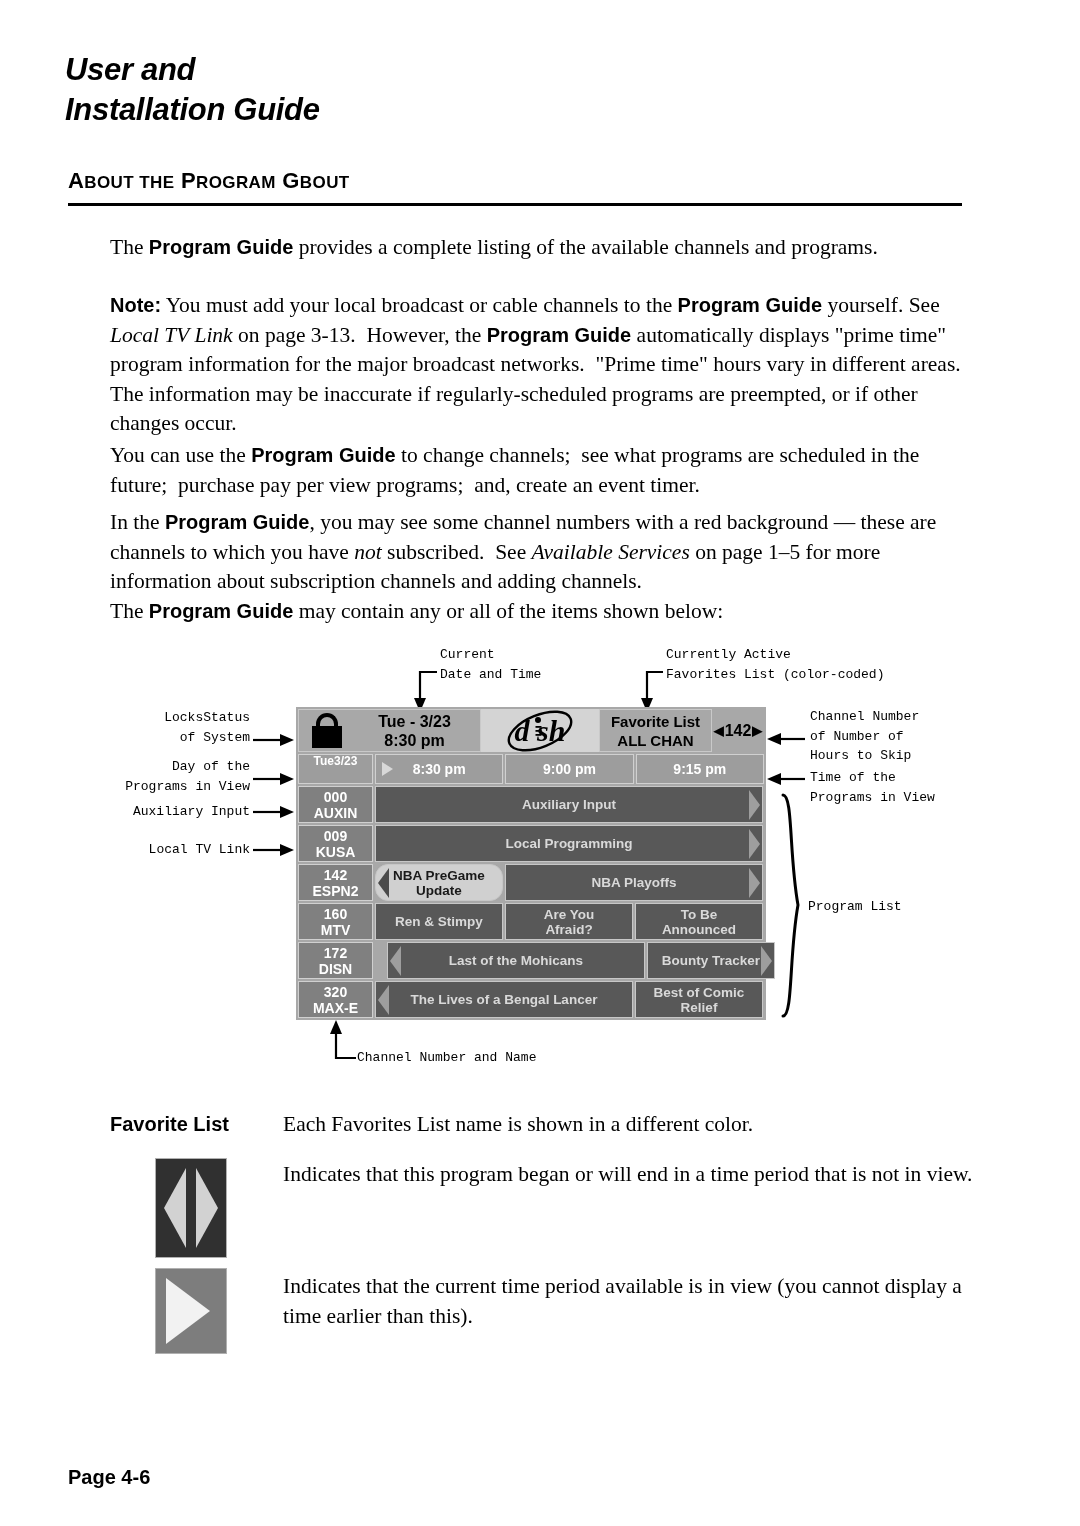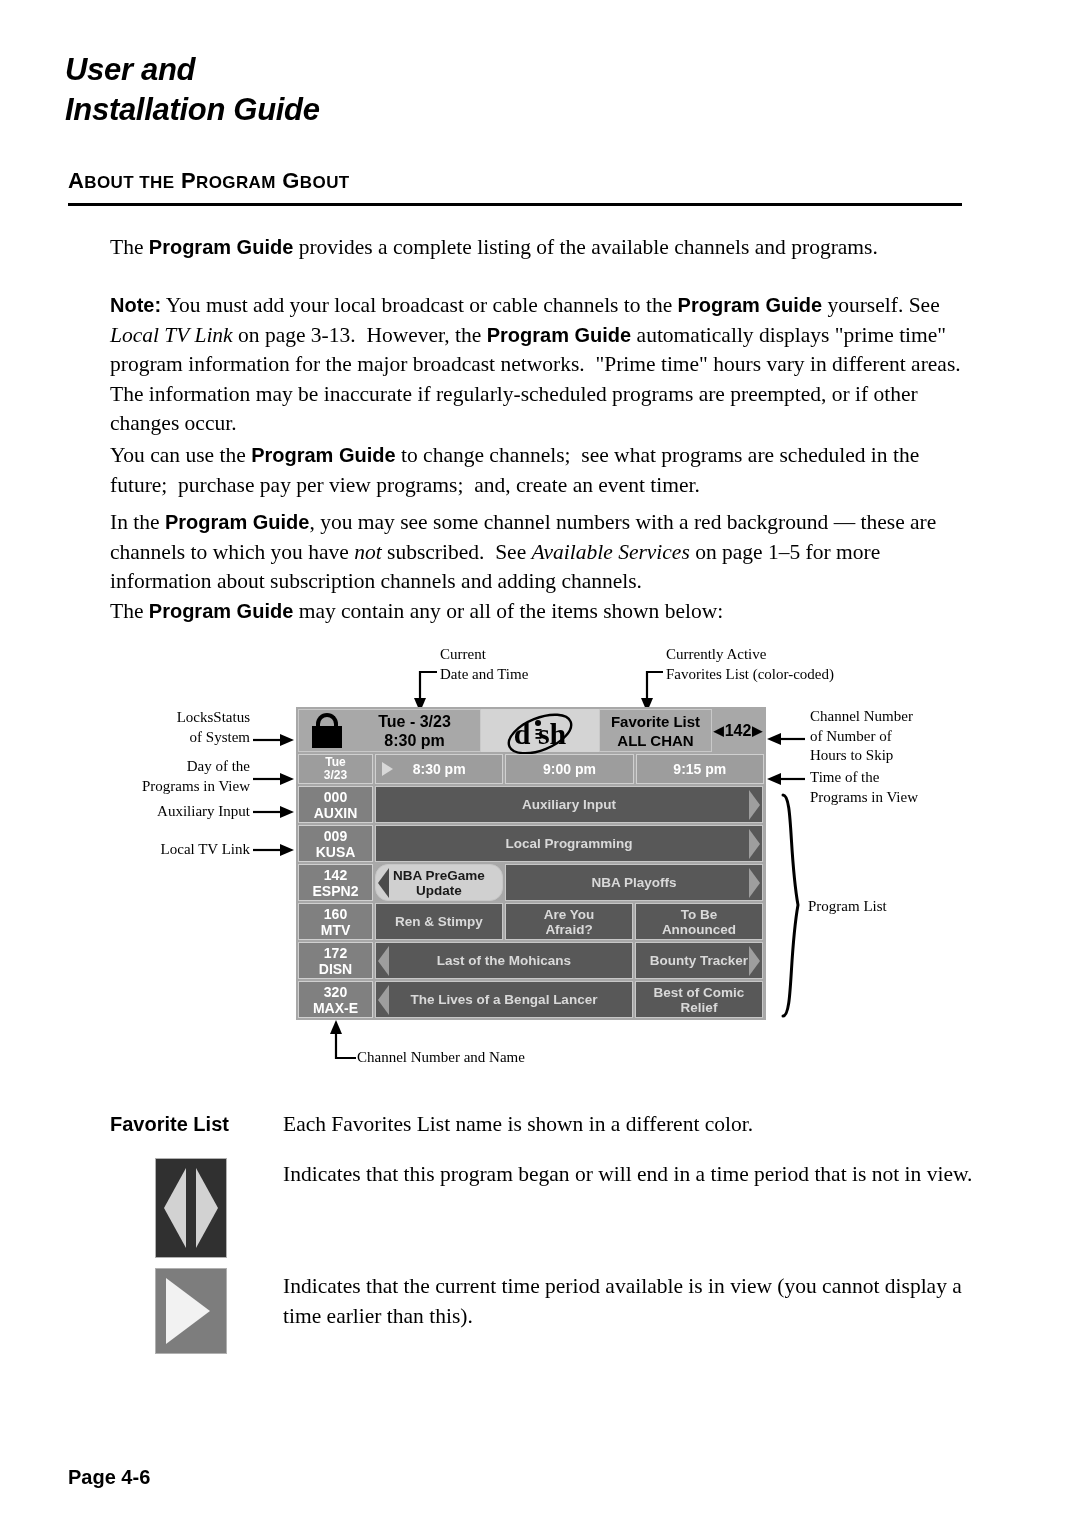--- a/index.html
+++ b/index.html
@@ -86,22 +86,23 @@
   }
   .g-datetime {
     font-family: "Liberation Sans", sans-serif;
     font-weight: bold; font-size: 16px;
     line-height: 19px; text-align: center;
     flex: 1; color: #000;
   }
   .g-logo {
     flex: 0 0 118px;
     background: #d4d4d4;
-    display: flex; justify-content: center;
+    display: flex; align-items: center; justify-content: center;
     position: relative;
+    font-style: italic;
   }
   .g-fav {
     flex: 0 0 113px;
     background: #a8a8a8;
     border: 1px solid #c9c9c9;
     font-family: "Liberation Sans", sans-serif;
     font-weight: bold; font-size: 15px; line-height: 19px;
     color: #000; text-align: center;
     display: flex; flex-direction: column; justify-content: center;
   }
@@ -117,21 +118,21 @@
   .g-chan .tri { font-size: 13px; }
 
   .g-timerow { display: flex; height: 30px; margin-top: 2px; }
   .g-daycell {
     flex: 0 0 75px;
     background: #9d9d9d;
     border: 1px solid #d0d0d0;
     font-family: "Liberation Sans", sans-serif;
     font-weight: bold; font-size: 12px; line-height: 13px;
     color: #fff; text-align: center;
-    display: flex; flex-direction: column; justify-content: center;
+    display: flex; flex-direction: row; justify-content: center;
   }
   .g-timecell {
     flex: 1;
     background: #9d9d9d;
     border: 1px solid #d0d0d0;
     margin-left: 2px;
     font-family: "Liberation Sans", sans-serif;
     font-weight: bold; font-size: 14px;
     color: #fff;
     display: flex; align-items: center; justify-content: center;
@@ -188,22 +189,22 @@
     transform: translateY(-50%);
     width: 0; height: 0;
     border-left: 11px solid #9e9e9e;
     border-top: 15px solid transparent;
     border-bottom: 15px solid transparent;
   }
 
   
   .callout {
     position: absolute;
-    font-family: Liberation Serif, serif;
-    font-size: 15px;
+    font-family: Liberation Mono, monospace;
+    font-size: 13px;
     line-height: 19.5px;
     color: #000;
     white-space: pre-line;
   }
   .callout.r { text-align: right; }
 
   svg.leader { position: absolute; left: 0; top: 0; pointer-events: none; }
 
   
   .deflabel {
@@ -455,21 +456,21 @@
             <span style="padding: 0px 13px;">To Be Announced</span>
           </div>
         </div>
       </div>
       <div class="g-row">
         <div class="g-cn">
           <div>172</div>
           <div>DISN</div>
         </div>
         <div class="progs">
-          <div class="prog" style="flex: 0 0 258px;">
+          <div class="prog" style="flex: 0 0 258px; margin-left: 12px;">
             <span class="lcap"></span>
             <span style="padding: 0px 13px;">Last of the Mohicans</span>
           </div>
           <div class="prog" style="flex: 0 0 128px;">
             <span style="padding: 0px 13px;">Bounty Tracker</span>
             <span class="rcap"></span>
           </div>
         </div>
       </div>
       <div class="g-row">

